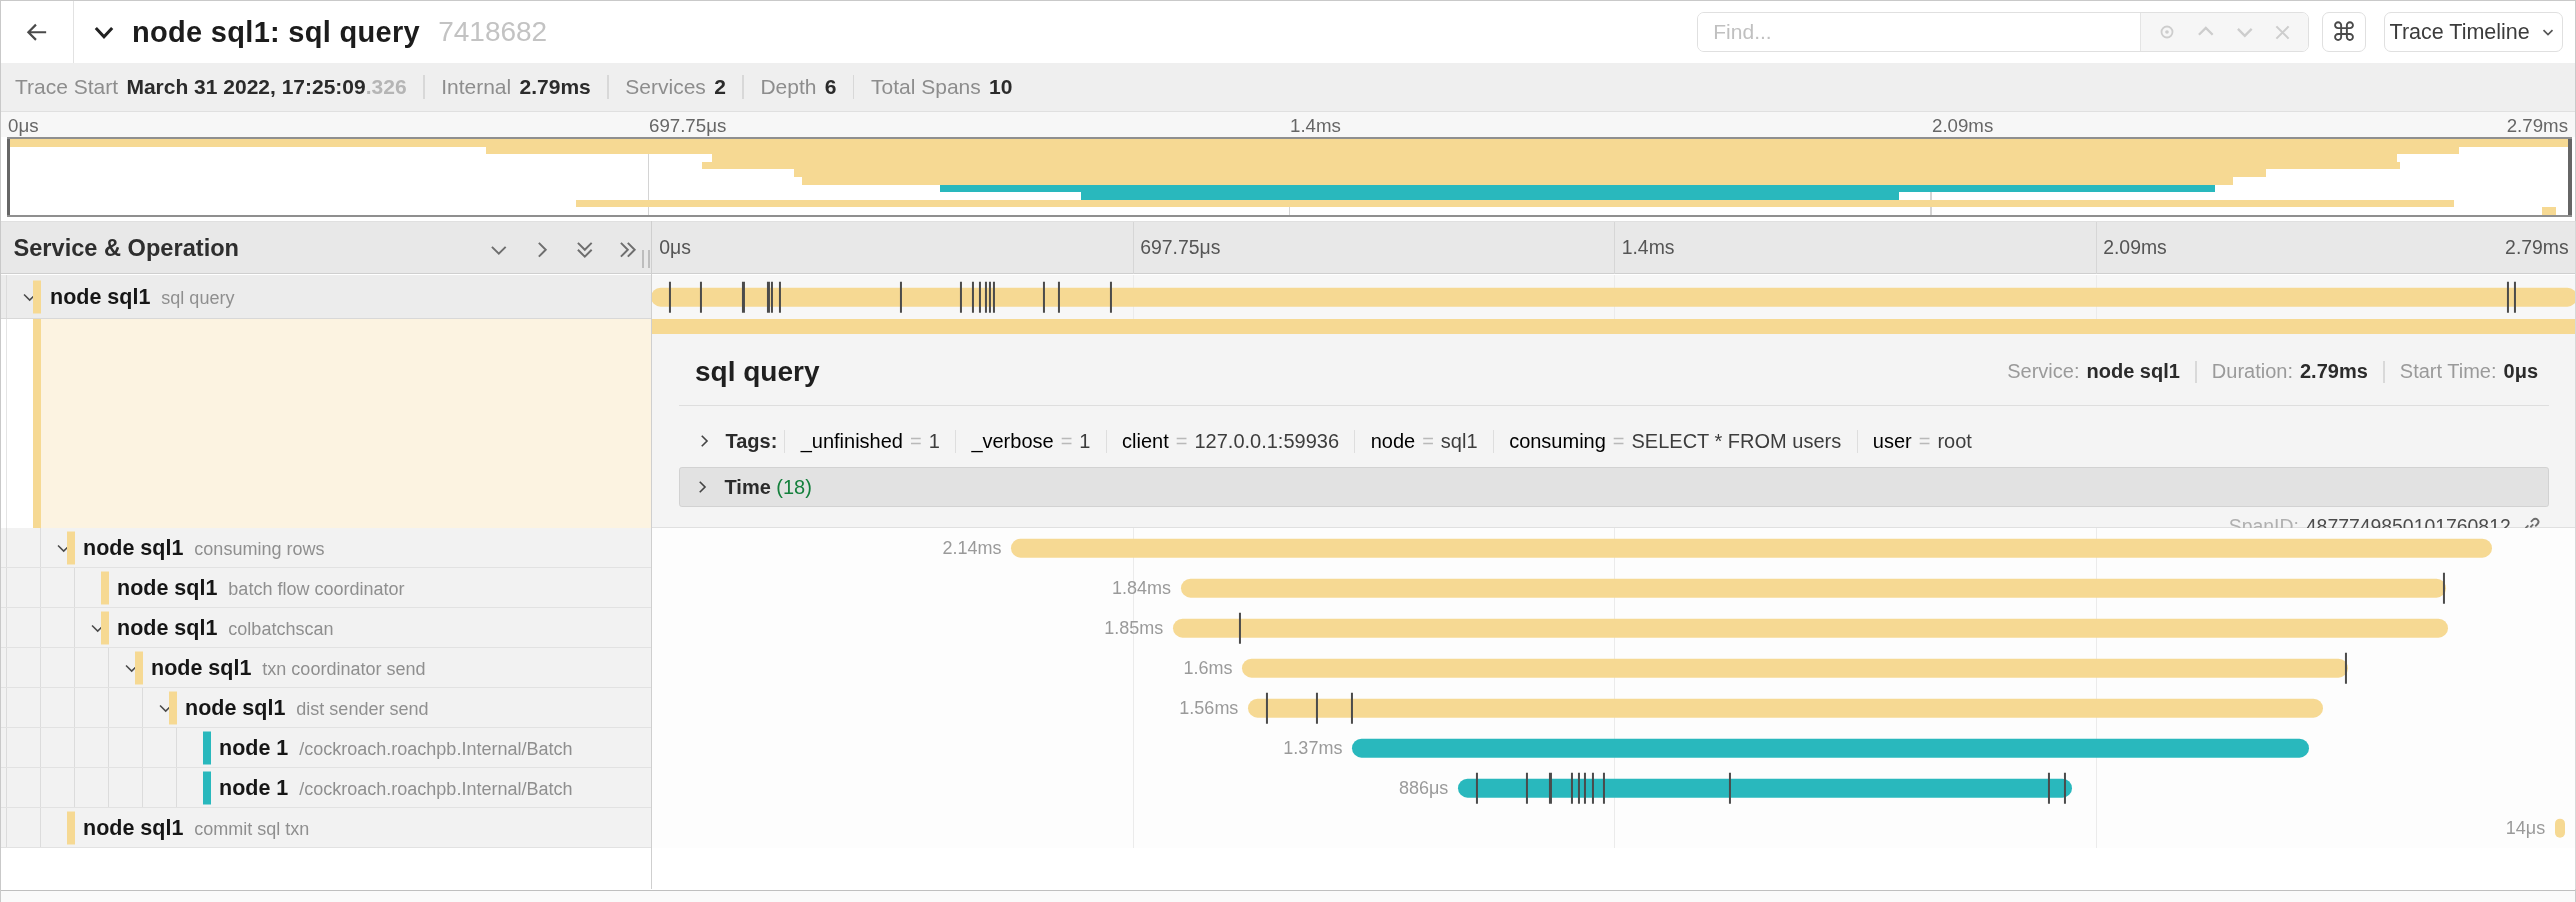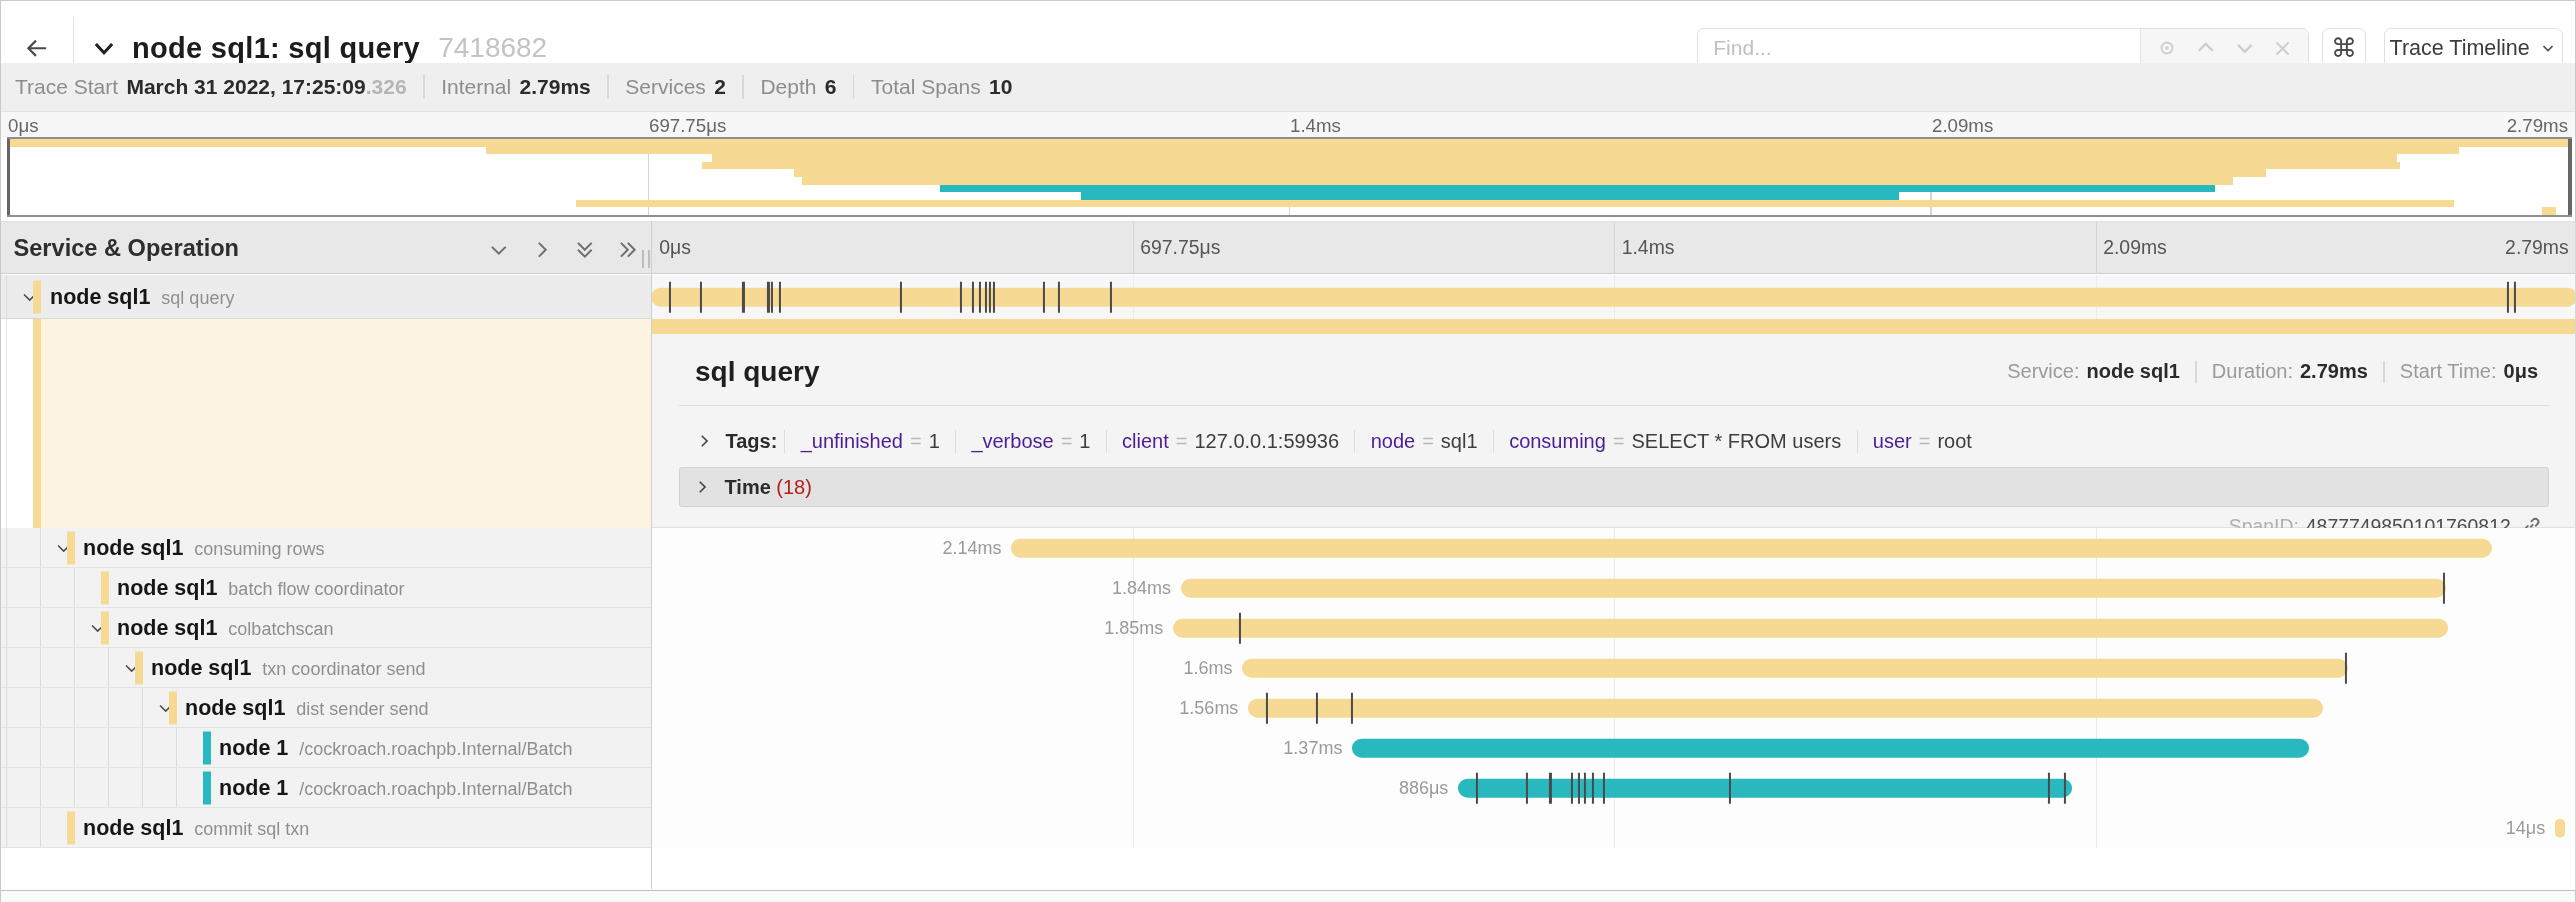--- a/index.html
+++ b/index.html
@@ -1,21 +1,21 @@
 <!DOCTYPE html>
 <html style="font-size:11px"><head>
 <meta charset="utf-8">
 <style>
   * { margin:0; padding:0; box-sizing:border-box; }
   html,body { width:2576px; height:903px; overflow:hidden; background:#fff;
     font-family:"Liberation Sans","DejaVu Sans",sans-serif; }
   .app { position:relative; width:2576px; height:903px; border:0.7px solid #c9c9c9; background:#fff; }
 
   
-  .top-header { position:absolute; left:0; top:16px; width:100%; height:62px; background:#fff; }
+  .top-header { position:absolute; left:0; top:0; width:100%; height:62px; background:#fff; }
   .back-col { position:absolute; left:0; top:0; width:73px; height:62px; border-right:1.4px solid #e2e2e2;
     display:flex; align-items:center; justify-content:center; cursor:pointer; }
   .title-wrap { position:absolute; left:89px; top:0; height:62px; display:flex; align-items:center; gap:14px; }
   .title-chevron { display:flex; align-items:center; }
   .trace-title { font-size:29px; font-weight:bold; color:#1c1c1c; letter-spacing:0.3px; }
   .trace-id { font-size:28px; color:#c3c3c3; margin-left:4.2px; font-weight:normal; }
   .find-group { position:absolute; left:1696px; top:11px; width:612px; height:40px; border:1.4px solid #e0e0e0;
     border-radius:7px; display:flex; overflow:hidden; background:#fff; }
   .find-input { flex:1; border:none; outline:none; font-size:21px; padding:0 15.3px; color:#444;
     font-family:inherit; background:#fff; }
@@ -98,27 +98,27 @@
   .detail-title { font-size:28px; font-weight:bold; color:#1f1f1f; }
   .detail-meta { margin-left:auto; display:flex; align-items:center; font-size:20px; }
   .dm-label { color:#9a9a9a; margin-right:7px; }
   .dm-value { color:#2b2b2b; font-weight:bold; }
   .dm-sep { width:1.4px; height:22px; background:#d9d9d9; margin:0 15.3px; }
   .detail-divider { position:absolute; left:28px; right:28px; top:86px; height:1.4px; background:#dedede; }
   .tags-line { position:absolute; left:44px; top:101px; height:42px; display:flex; align-items:center; font-size:20px; cursor:pointer; }
   .tags-title { font-weight:bold; color:#2b2b2b; margin:0 7px 0 12.5px; }
   .tag-item { display:flex; align-items:center; padding:0 15.3px; border-left:1.4px solid #dedede; }
   .tag-item:first-of-type { border-left:none; }
-  .tag-key { color:#4c1d95; }
+  .tag-key { color:#000000; }
   .tag-eq { color:#b9b9b9; margin:0 7px; }
   .tag-val { color:#3d3d3d; }
   .logs-bar { position:absolute; left:28px; right:28px; top:148px; height:40px; background:#e2e2e2;
     border:0.7px solid #d2d2d2; border-radius:2.8px; display:flex; align-items:center; font-size:20px; cursor:pointer; }
   .logs-title { font-weight:bold; color:#2b2b2b; margin:0 5.5px 0 14px; }
-  .logs-count { color:#b91c1c; }
+  .logs-count { color:#15803d; }
   .logs-caret { margin-left:12.5px; display:flex; }
   .spanid-line { position:absolute; right:33px; top:193px; height:28px; display:flex; align-items:center; font-size:19.4px; }
   .spanid-label { color:#b0b0b0; margin-right:7px; }
   .spanid-value { color:#4c4c4c; }
   .link-icon { margin-left:9.7px; display:flex; cursor:pointer; }
 
   .bottom-strip { position:absolute; left:0; top:889px; width:100%; height:14px; background:#fafafa;
     border-top:1.4px solid #bfbfbf; }
   svg { display:block; }
 </style>

